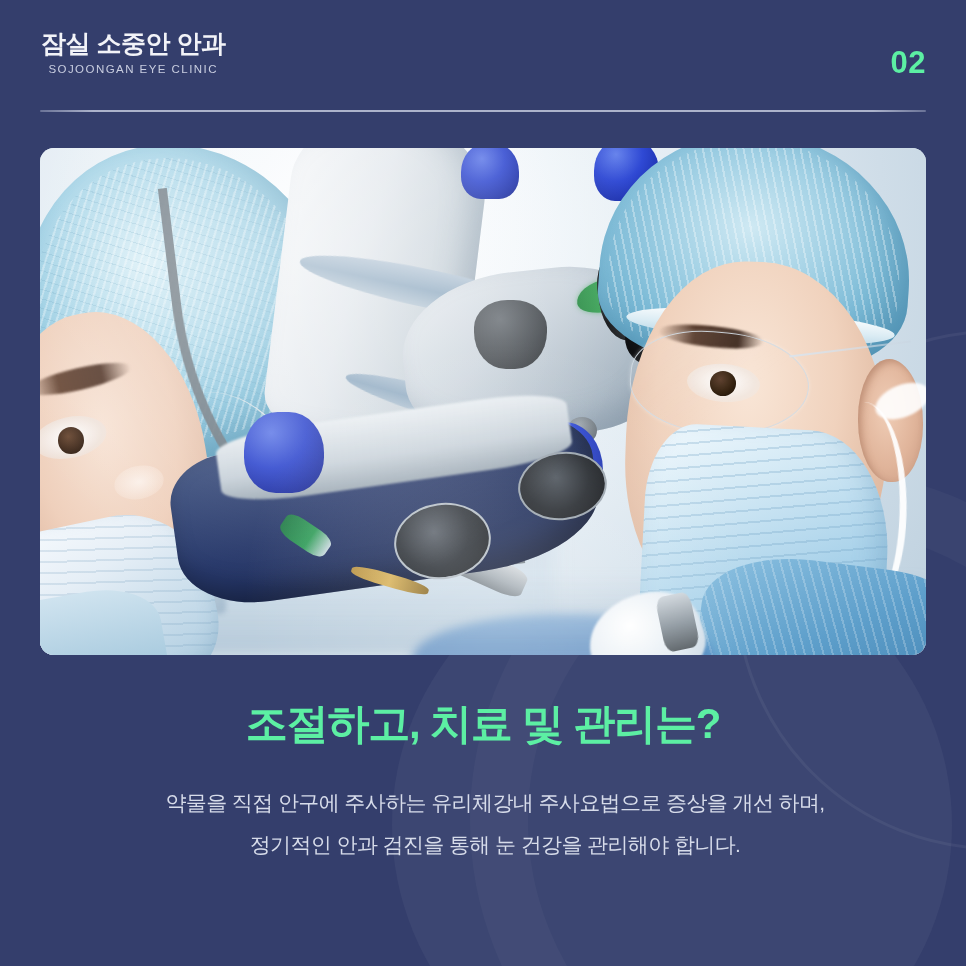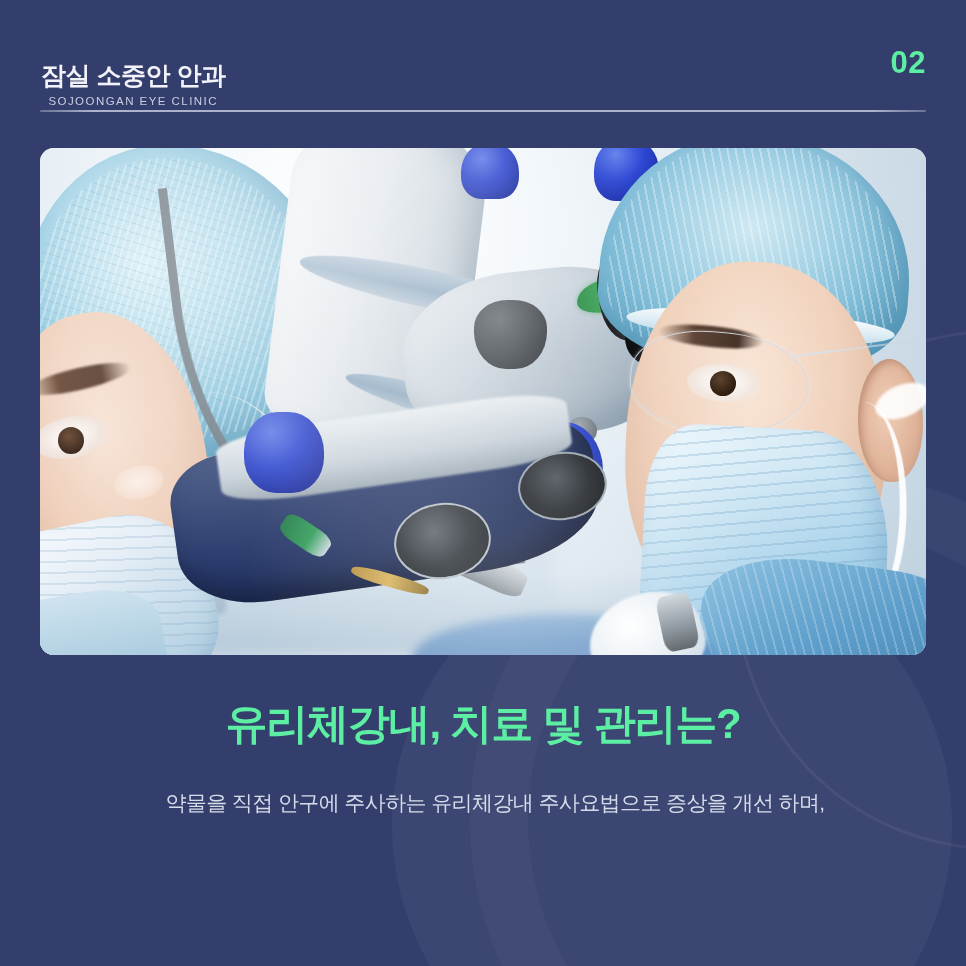--- a/index.html
+++ b/index.html
@@ -58,21 +58,20 @@
     height: 112px;
   }
   .logo { position: absolute; left: 41px; top: 30px; }
   .logo-ko {
     font-size: 25px;
     font-weight: 700;
     letter-spacing: -0.5px;
     color: #F2F3F8;
     line-height: 1.1;
     white-space: nowrap;
-    margin-top: 32px;
   }
   .logo-en {
     margin-top: 5px;
     font-size: 11.5px;
     font-weight: 400;
     letter-spacing: 1.45px;
     color: #C9CEE0;
     text-align: center;
     white-space: nowrap;
   }
@@ -630,19 +629,20 @@
       </div>
 
       <div class="drape"></div>
       <div class="glove"></div>
       <div class="instrument"></div>
 
       <div class="photo-bloom"></div>
     </div>
   </div>
 
-  <div class="headline">유리체강내, 치료 및 관리는?</div>
+  <div class="headline">조절하고, 치료 및 관리는?</div>
 
   <div class="body-copy">
     <span class="line">약물을 직접 안구에 주사하는 유리체강내 주사요법으로 증상을 개선 하며,</span>
+    <span class="line">정기적인 안과 검진을 통해 눈 건강을 관리해야 합니다.</span>
   </div>
 
 </div>
 
 </body></html>

